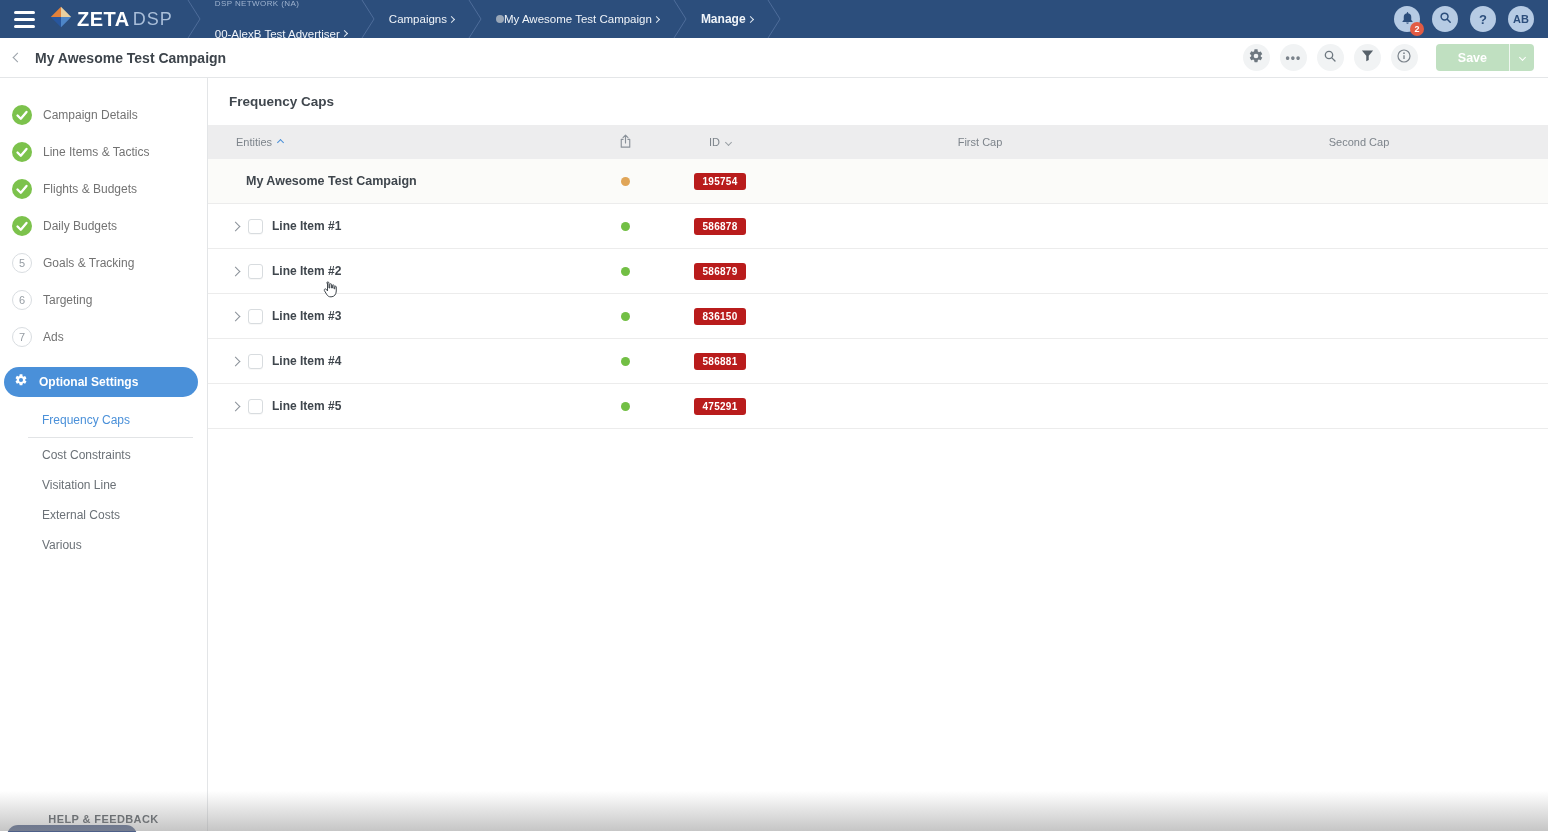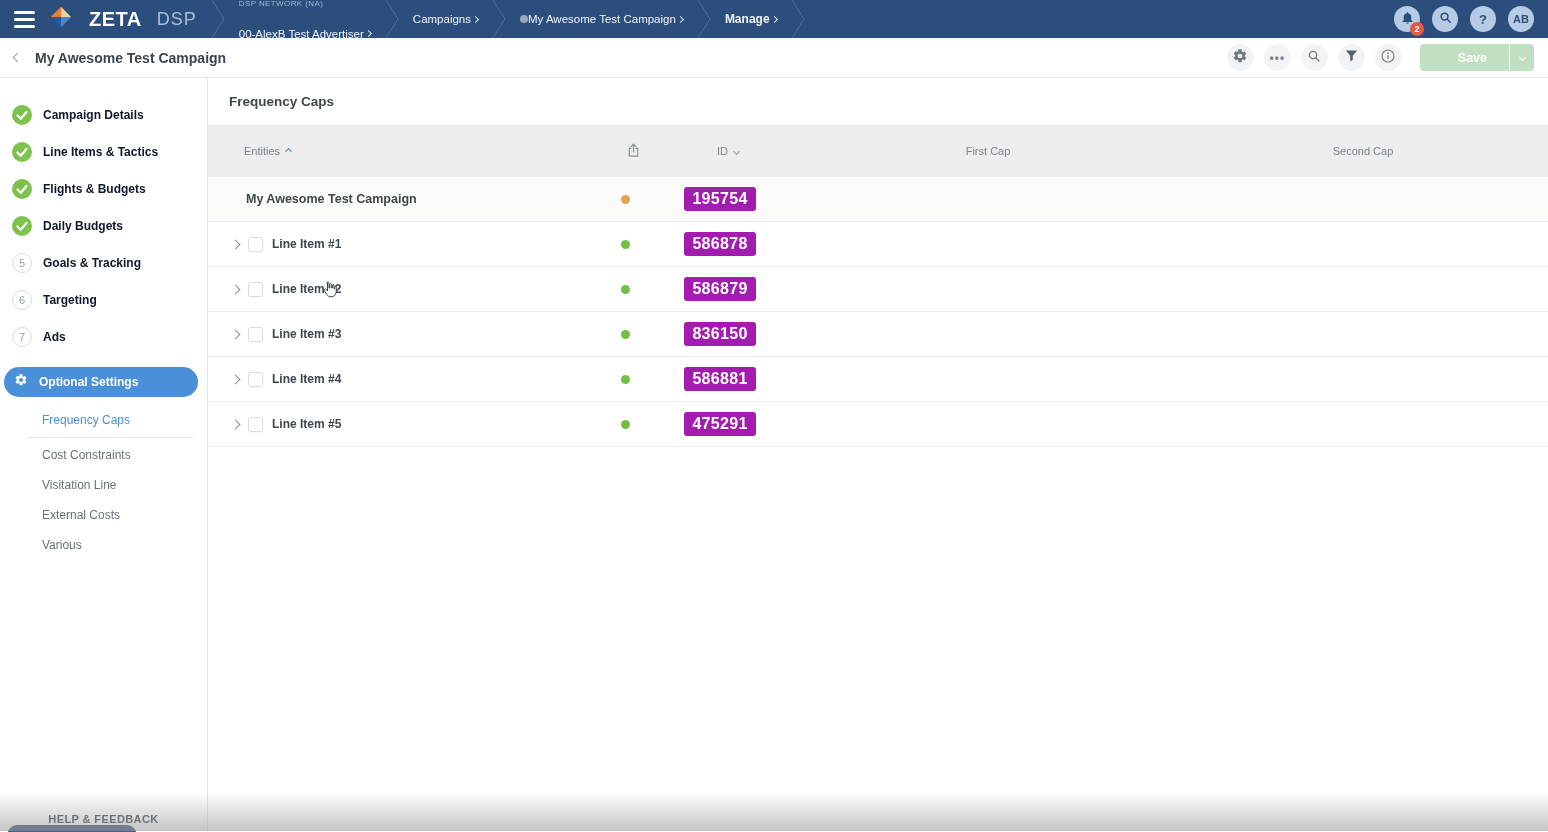--- a/index.html
+++ b/index.html
@@ -9,21 +9,21 @@
     border-right:1.6px solid currentColor; border-top:1.6px solid currentColor;
     transform:rotate(45deg); }
   .chev.up { transform:rotate(-45deg); }
   .chev.down { transform:rotate(135deg); }
   .chev.left { transform:rotate(-135deg); }
 
   
   .navbar { height:38px; background:#2c4e7c; display:flex; align-items:stretch; color:#eef3f9; position:relative; }
   .hamburger { width:44px; display:flex; flex-direction:column; justify-content:center; gap:4px; padding-left:14px; cursor:pointer; }
   .hamburger span { width:21px; height:3px; background:#fff; border-radius:1.5px; }
-  .brand { display:flex; align-items:center; gap:15px; padding:0 14px 0 4px; }
+  .brand { display:flex; align-items:center; gap:3px; padding:0 14px 0 4px; }
   .brand-name { font-size:20px; font-weight:700; letter-spacing:.5px; color:#fff; }
   .brand-suffix { font-size:18px; font-weight:400; letter-spacing:1px; color:#a9bed9; }
   .bc { display:flex; align-items:stretch; }
   .bc-div { display:flex; align-items:center; }
   .crumb { display:flex; flex-direction:column; justify-content:center; padding:0 14px; cursor:pointer; }
   .crumb-eyebrow { font-size:8px; letter-spacing:.4px; color:#9fb3cf; margin-bottom:20px; }
   .crumb-row { display:flex; align-items:center; font-size:11.5px; color:#f0f4f9; }
   .crumb.bold .crumb-row { font-weight:700; font-size:12px; }
   .crumb-dot { width:8px; height:8px; border-radius:50%; background:#9aa7b8; }
   .crumb-chev { width:5px; height:5px; border-width:1.6px; color:#dfe7f1; margin-left:2px; }
@@ -35,66 +35,66 @@
     background:#e25b43; color:#fff; font-size:9px; font-weight:700; display:flex; align-items:center; justify-content:center; }
 
   
   .subheader { height:40px; background:#fff; border-bottom:1px solid #e4e6e8; display:flex; align-items:center; padding:0 14px; }
   .back-btn { color:#9aa1a8; margin-right:14px; cursor:pointer; display:flex; align-items:center; }
   .page-title { font-size:14px; font-weight:700; color:#3d444b; }
   .sub-right { margin-left:auto; display:flex; align-items:center; gap:10px; }
   .tool-btn { width:27px; height:27px; border-radius:50%; background:#f1f3f4; display:flex; align-items:center; justify-content:center; cursor:pointer; color:#6e7880; }
   .tool-btn.dots { font-size:12px; letter-spacing:1px; color:#7b838b; font-weight:700; }
   .save-split { display:flex; align-items:stretch; height:27px; border-radius:4px; overflow:hidden; background:#c0e0c1; margin-left:8px; }
-  .save-main { padding:0 22px; color:#fff; font-size:12.5px; font-weight:700; display:flex; align-items:center; cursor:default;margin-left:16px; }
+  .save-main { padding:0 22px; color:#fff; font-size:12.5px; font-weight:700; display:flex; align-items:center; cursor:default; }
   .save-sep { width:1px; background:rgba(255,255,255,.75); }
   .save-caret { width:24px; display:flex; align-items:center; justify-content:center; color:#fff; cursor:default; }
   .save-caret .chev { width:5px; height:5px; }
 
   
   .workspace { display:flex; height:753px; position:relative; }
   .sidebar { width:208px; background:#fff; border-right:1px solid #e3e5e7; position:relative; padding-top:18px; }
   .step { height:37px; display:flex; align-items:center; gap:11px; padding-left:12px; cursor:pointer; }
   .step-check { width:20px; height:20px; border-radius:50%; background:#7cc24c; display:flex; align-items:center; justify-content:center; }
   .step-num { width:20px; height:20px; border-radius:50%; background:#fff; border:1px solid #d9dde1; color:#959ca3;
     font-size:11px; display:flex; align-items:center; justify-content:center; }
-  .step-label { font-size:12px; font-weight:700; color:#0f172a; }
+  .step-label { font-size:12px; font-weight:400; color:#737373; }
   .opt-pill { height:30px; margin:12px 9px 8px 4px; background:#4a90d9; border-radius:16px;
     display:flex; align-items:center; gap:11px; padding-left:10px; color:#fff; cursor:pointer; }
   .opt-pill .opt-label { font-size:12px; font-weight:700; }
   .subitem { height:30px; display:flex; align-items:center; padding-left:42px; font-size:12px; color:#6b7177; cursor:pointer; }
   .subitem.active { color:#4a90d9; }
   .sub-divider { height:1px; background:#e2e4e6; margin:2px 14px 2px 28px; }
   .sidebar-footer { position:absolute; bottom:6px; left:0; width:100%; text-align:center;
     font-size:11px; font-weight:700; letter-spacing:.4px; color:#555b61; }
   .bottom-pill { position:absolute; bottom:-16px; left:7px; width:130px; height:22px; border-radius:12px; background:#4d5f88; cursor:pointer; }
 
   
   .main { flex:1; background:#fff; position:relative; }
   .section-titlebar { height:47px; display:flex; align-items:center; padding-left:21px; }
   .section-title { font-size:13.5px; font-weight:700; color:#40474e; }
   .thead, .trow { display:grid; grid-template-columns:392px 50px 140px 380px 1fr; align-items:center; }
-  .thead { height:52px; background:#ededee; color:#7d848b; font-size:11px;padding-left:8px; }
+  .thead { height:34px; background:#ededee; color:#7d848b; font-size:11px; }
   .th { display:flex; align-items:center; justify-content:center; gap:6px; cursor:pointer; }
   .th.entities { justify-content:flex-start; padding-left:28px; }
   .th .chev { width:5px; height:5px; }
   .sort-up { color:#4a90d9; }
   .sort-down { color:#9aa0a6; }
   .trow { height:45px; border-bottom:1px solid #ececec; background:#fff; }
   .trow.campaign { background:#fbfbf9; }
   .cell-entities { display:flex; align-items:center; gap:9px; padding-left:24px; }
   .trow.campaign .cell-entities { padding-left:38px; }
   .expand-chev { color:#8a9199; width:7px; height:7px; border-width:1.5px; cursor:pointer; flex:none; }
   .checkbox { width:15px; height:15px; border:1px solid #d8dcdf; border-radius:3px; background:#fff; cursor:pointer; flex:none; box-shadow:0 1px 1px rgba(0,0,0,.03); }
   .rowname { font-size:12px; font-weight:700; color:#3f464d; }
   .trow.campaign .rowname { font-size:12.5px; }
   .cell-status { display:flex; justify-content:center; }
   .dot { width:9px; height:9px; border-radius:50%; }
   .cell-id { display:flex; justify-content:center; }
-  .badge { background:#a21caf; color:#fff; font-size:16px; font-weight:700; letter-spacing:.3px;
+  .badge { background:#b91c1c; color:#fff; font-size:10px; font-weight:700; letter-spacing:.3px;
     padding:3px 8px; border-radius:3px; }
 
   .bottom-fade { position:absolute; left:0; bottom:0; width:1548px; height:40px; z-index:40; pointer-events:none;
     background:linear-gradient(to bottom, rgba(170,170,170,0), rgba(150,150,150,.55)); }
   .cursor-hand { position:absolute; left:320px; top:201px; z-index:30; pointer-events:none; }
 </style>
 </head>
 <body>
 
 <div class="navbar">

